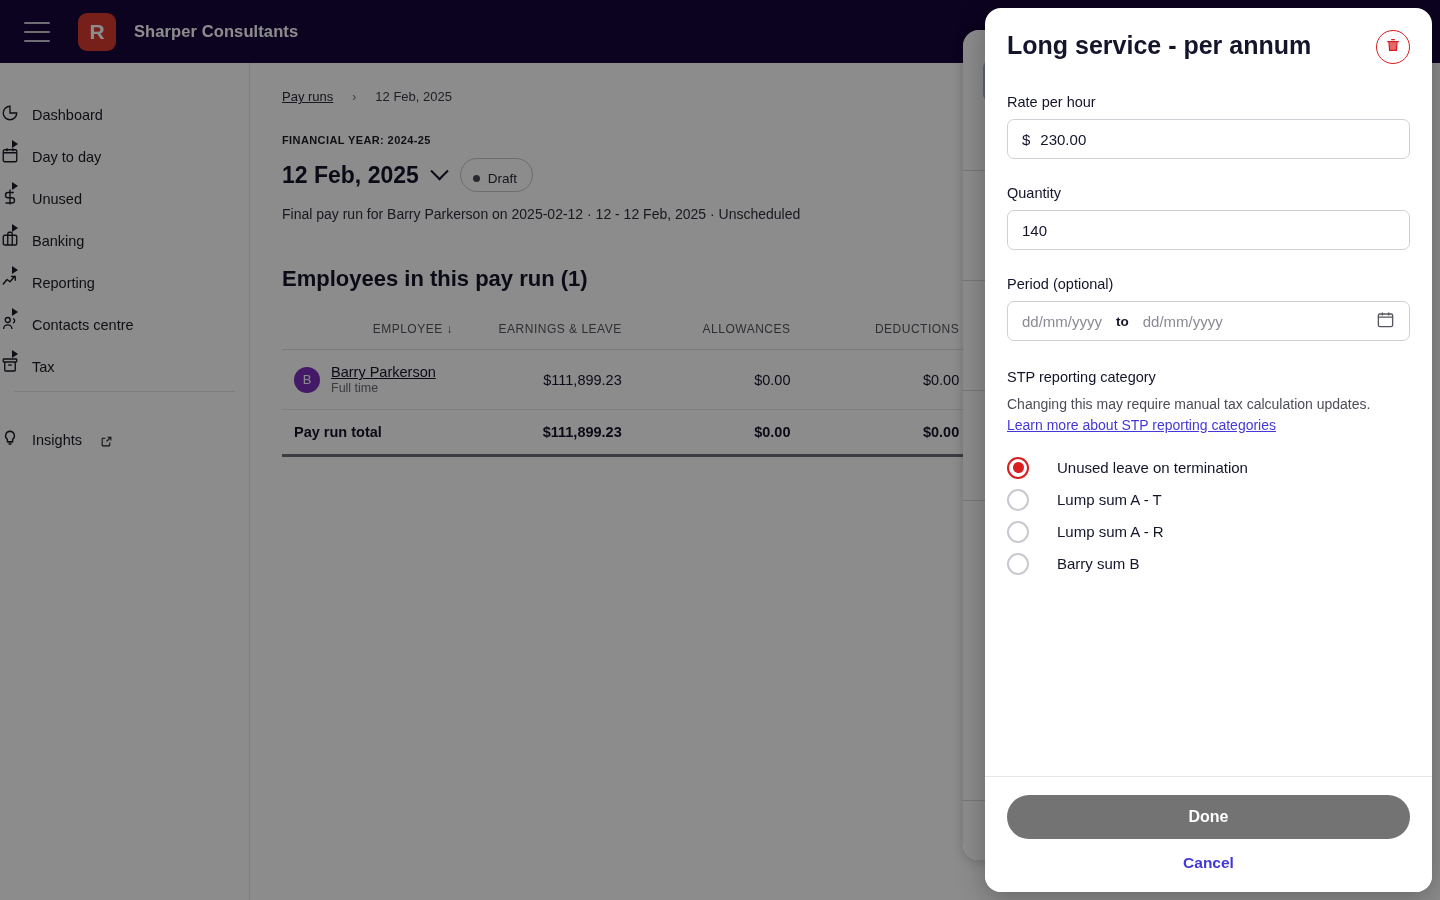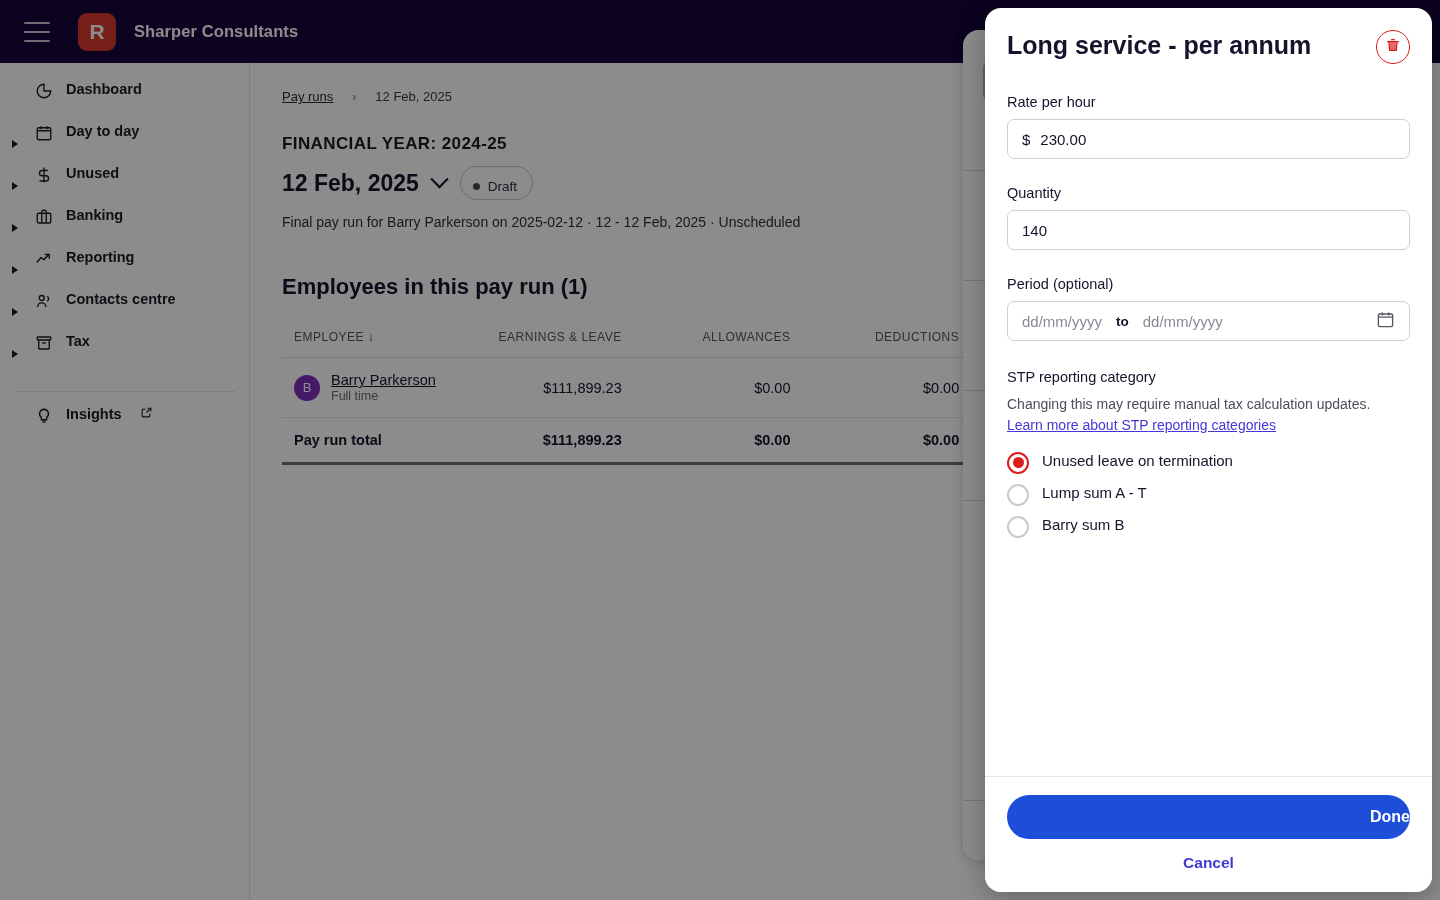--- a/index.html
+++ b/index.html
@@ -38,62 +38,62 @@
   .brand-name { color:#fff; font-size:16.5px; font-weight:700; letter-spacing:.1px;}
 
   
   .sidebar {
     position:absolute; top:63px; left:0; width:250px; height:837px;
     background:#ffffff; border-right:1px solid #e3e3e8;
     padding-top:18px;
     z-index:4;
   }
   .nav-item {
-    position:relative; display:flex; align-items:flex-start;
-    height:42px; padding-left:34px; gap:12px; cursor:pointer;
-    font-size:14.5px; color:#1b1b25;font-weight:bold;
+    position:relative; display:flex; align-items:flex-end;
+    height:42px; gap:12px; cursor:pointer;
+    font-size:14.5px; color:#1b1b25;
   }
   .nav-item .caret {
     position:absolute; left:12px; top:50%; transform:translateY(-50%);
     width:0;height:0;border-left:6px solid #1b1b25;
     border-top:4.5px solid transparent;border-bottom:4.5px solid transparent;
   }
   .nav-ico { width:20px; height:20px; flex:none; display:flex; align-items:center; justify-content:center; }
   .nav-ico svg { display:block; }
   .nav-sep { height:1px; background:#e3e3e8; margin:16px 14px 14px 14px; }
   .ext-ico { margin-left:6px; display:inline-flex; }
 
   
   .content { position:absolute; top:63px; left:250px; width:1190px; height:837px; background:#fff; padding:26px 0 0 32px; z-index:3;}
   .crumbs { display:flex; align-items:center; gap:19px; font-size:13px; color:#3b3b48; }
   .crumb-link { color:#2a2a38; text-decoration:underline; cursor:pointer;}
   .crumb-sep { color:#6c6c7a; font-size:12px; }
   .crumb-cur { color:#3b3b48; }
 
-  .fy-label { margin-top:30px; font-size:17px; font-weight:700; letter-spacing:.4px; color:#1b1b25; }
+  .fy-label { margin-top:30px; font-size:11px; font-weight:700; letter-spacing:.4px; color:#1b1b25; }
   .date-row { display:flex; align-items:center; gap:14px; margin-top:12px; }
   .date-title { font-size:23px; font-weight:700; color:#14142b; }
   .chev { width:13px;height:13px;border-right:2px solid #14142b;border-bottom:2px solid #14142b;transform:rotate(45deg) translate(-3px,-3px); cursor:pointer;}
   .badge {
     display:inline-flex; align-items:center; gap:8px;
     border:1px solid #c6c6d0; border-radius:999px;
     padding:12px 15px 5px 12px; font-size:13.5px; color:#2a2a38;
   }
   .badge .dot { width:7px;height:7px;border-radius:50%;background:#4a4a58;}
   .subline { margin-top:14px; font-size:14px; color:#2f2f3d; }
 
   .section-title { margin-top:44px; font-size:22px; font-weight:700; color:#14142b; }
 
   table.payrun { margin-top:30px; border-collapse:collapse; width:860px; table-layout:fixed;}
   table.payrun th {
     font-size:12px; font-weight:400; letter-spacing:.5px; color:#55555f;
     text-align:right; padding:0 14px 13px 14px; border-bottom:1px solid #dededf;
     vertical-align:bottom;
   }
-  table.payrun th.c-emp { text-align:left; width:185px; padding-left:12px;}
+  table.payrun th.c-emp { text-align:right; width:185px; padding-left:12px;}
   table.payrun td { padding:14px; border-bottom:1px solid #e6e6e8; font-size:14.5px; color:#14142b; text-align:right;}
   table.payrun td.c-emp { text-align:left; padding-left:12px; }
   table.payrun tr.total td { font-weight:700; border-bottom:3px solid #6d6d78;}
   .emp-cell { display:flex; align-items:center; gap:11px;}
   .avatar { width:26px;height:26px;border-radius:50%;background:#7B2FBE;color:#fff;font-size:13px;display:flex;align-items:center;justify-content:center; flex:none;}
   .emp-name { font-size:14.5px; color:#14142b; text-decoration:underline; cursor:pointer;}
   .emp-sub { font-size:12.5px; color:#6c6c76; margin-top:1px;}
 
   
   .ghost-panel {
@@ -132,39 +132,39 @@
   .ph { color:#8a8a95; }
   .date-input { justify-content:flex-start; position:relative;}
   .date-input .to { color:#14142b; font-weight:700; font-size:13.5px; margin:0 4px;}
   .cal-ico { position:absolute; right:14px; top:50%; transform:translateY(-50%); }
 
   .stp-title { font-size:14.5px; color:#14142b; margin-top:28px; }
   .stp-note { font-size:14px; color:#4d4d59; margin-top:10px; line-height:1.35;}
   .stp-link { display:inline-block; font-size:14px; color:#4338d6; text-decoration:underline; cursor:pointer; margin-top:3px;}
 
   .radio-list { margin-top:18px; }
-  .radio-row { display:flex; gap:13px; height:32px; cursor:pointer;}
+  .radio-row { display:flex; align-items:center; gap:28px; height:32px; cursor:pointer;}
   .radio {
     width:22px;height:22px;border-radius:50%;border:2px solid #c9c9d1;flex:none;
     display:flex;align-items:center;justify-content:center; background:#fff;
   }
   .radio.sel { border-color:#D81E1E; border-width:2.5px;}
   .radio.sel::after { content:""; width:11px;height:11px;border-radius:50%;background:#D81E1E;}
   .radio-lbl { font-size:15px; color:#14142b;}
 
   .clipped {
     position:absolute; left:22px; bottom:-6px; width:300px; height:12px;
     overflow:hidden; color:#9a9aa3; font-size:13px; opacity:.45;
   }
 
   .modal-foot { border-top:1px solid #e6e6ea; padding:18px 22px 20px 22px; background:#fff;}
   .btn-done {
     width:100%; height:44px; border-radius:22px; border:none;
-    background:#1d4ed8; color:#fff; font-size:16px; font-weight:700;
-    cursor:pointer; font-family:inherit;text-align:right;
+    background:#737373; color:#fff; font-size:16px; font-weight:700;
+    cursor:pointer; font-family:inherit;
   }
   .btn-cancel {
     width:100%; margin-top:15px; background:none; border:none;
     color:#4338d6; font-size:15.5px; font-weight:700; cursor:pointer; font-family:inherit;
   }
 </style>
 </head>
 <body>
 
 <div id="root">
@@ -400,20 +400,24 @@
         <div class="radio-row">
           <span class="radio sel"></span>
           <span class="radio-lbl">Unused leave on termination</span>
         </div>
         <div class="radio-row">
           <span class="radio"></span>
           <span class="radio-lbl">Lump sum A - T</span>
         </div>
         <div class="radio-row">
           <span class="radio"></span>
+          <span class="radio-lbl">Lump sum A - R</span>
+        </div>
+        <div class="radio-row">
+          <span class="radio"></span>
           <span class="radio-lbl">Barry sum B</span>
         </div>
       </div>
 
       <div class="clipped"></div>
     </div>
 
     <div class="modal-foot">
       <button class="btn-done">Done</button>
       <button class="btn-cancel">Cancel</button>

